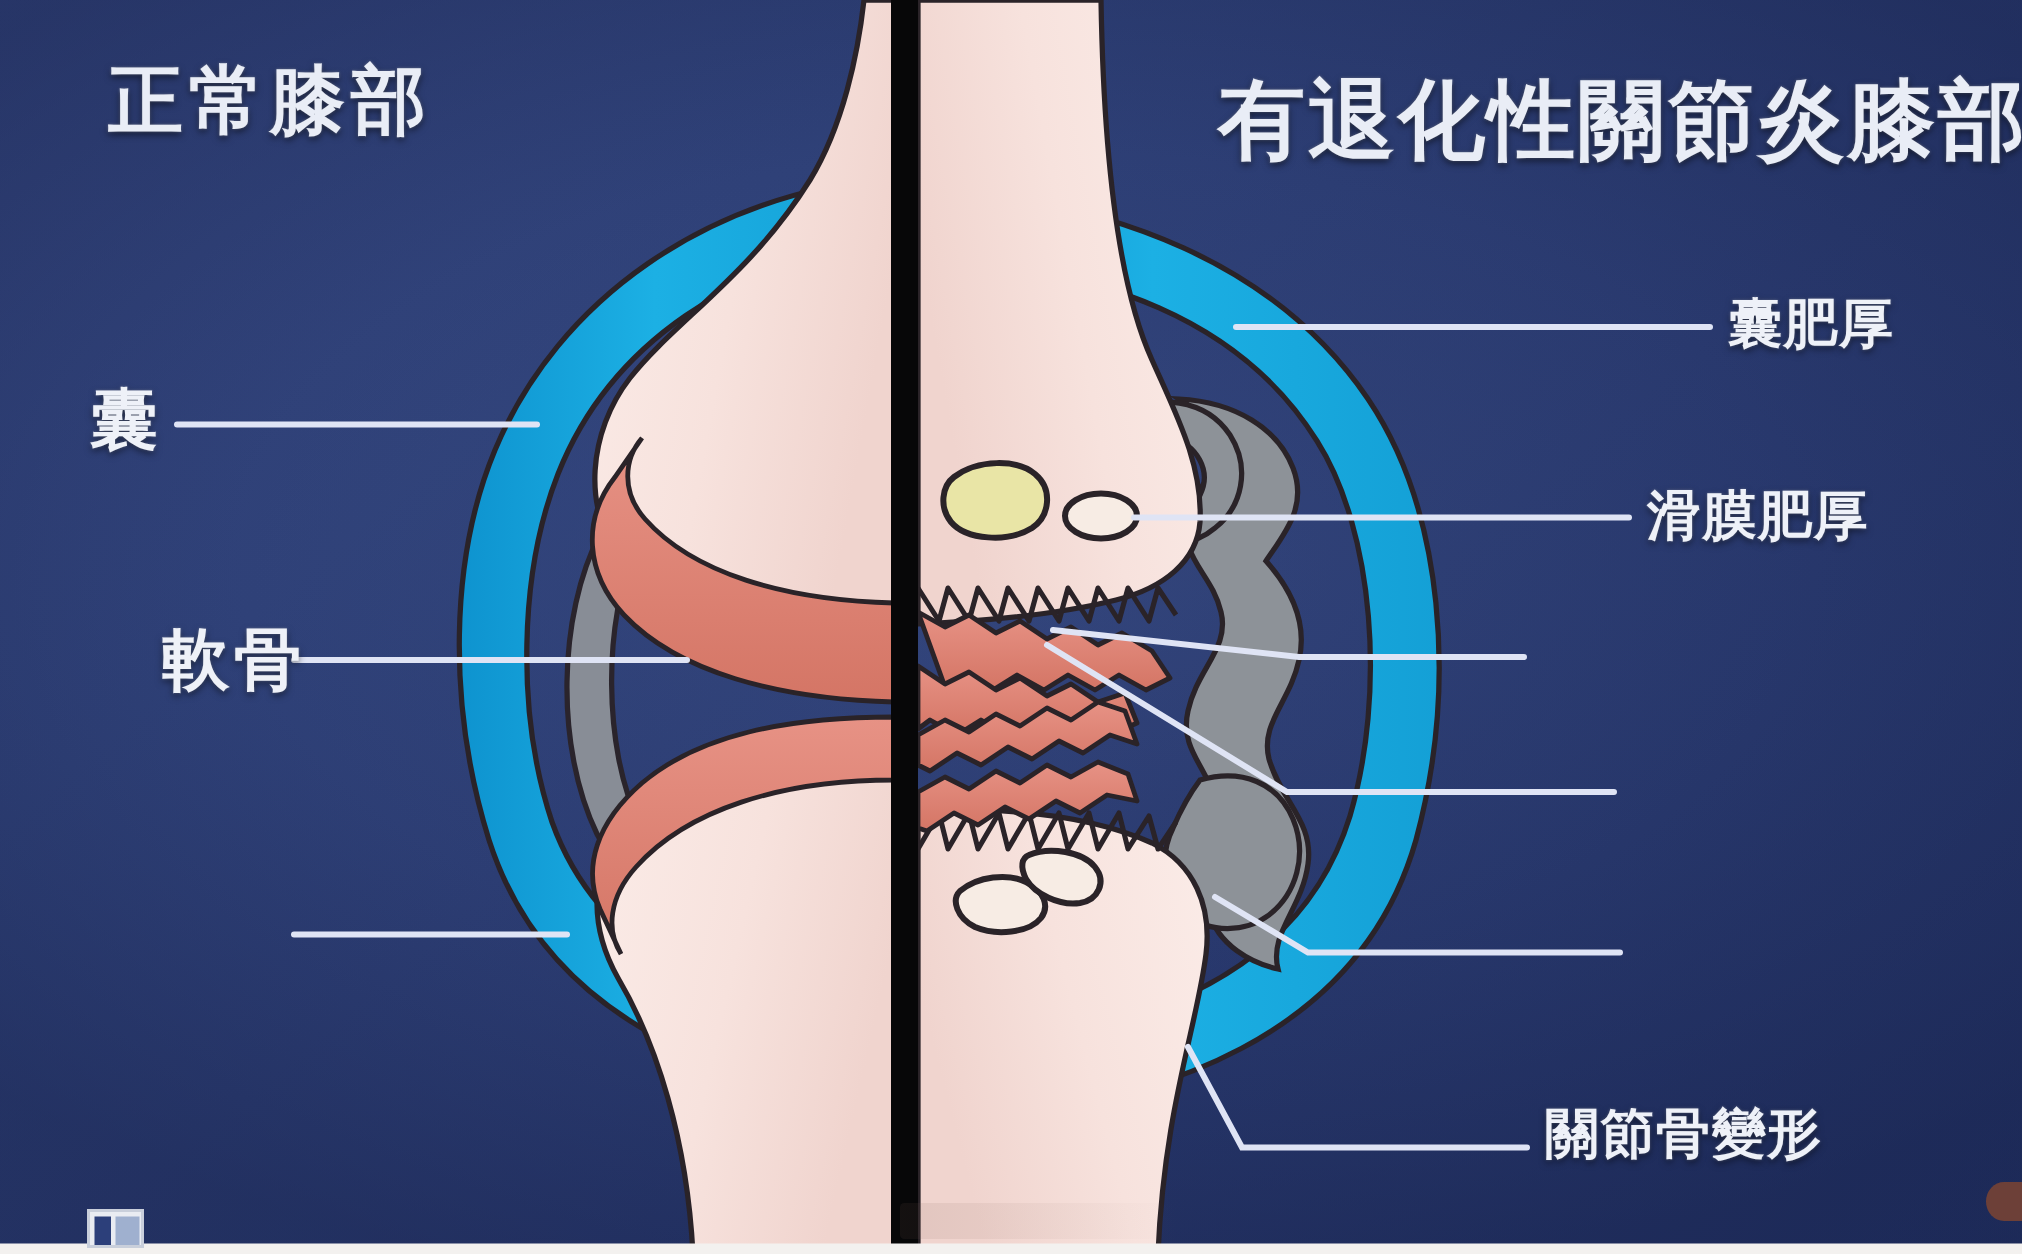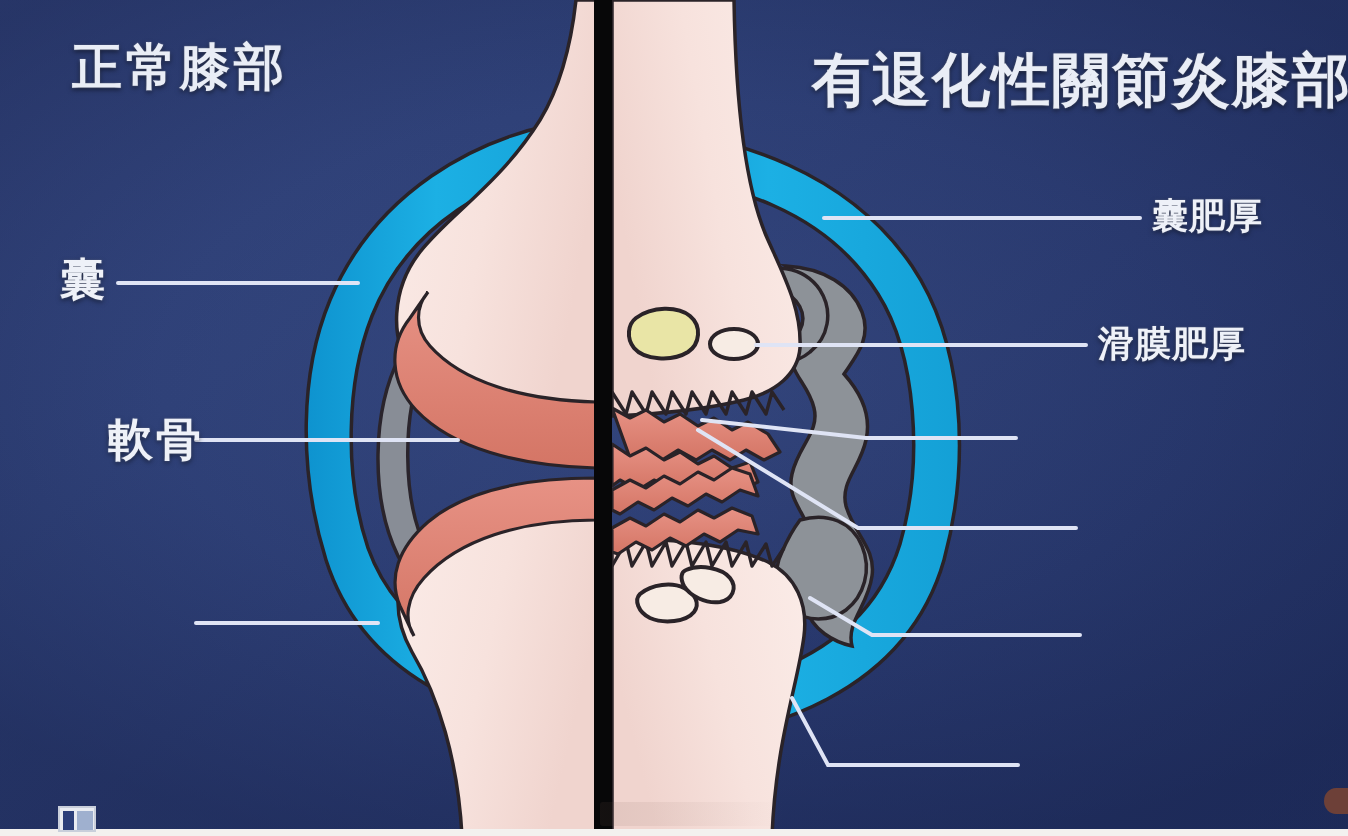--- a/index.html
+++ b/index.html
@@ -335,19 +335,20 @@
   <div class="label" style="left:60px; top:410px;padding-left:48px;">軟骨</div>
 
 
   <div class="label right-side" style="left:1152px; top:192px;">囊肥厚</div>
 
   <div class="label right-side" style="left:1098px; top:320px;">滑膜肥厚</div>
 
 
 
 
+  <div class="label right-side" style="left:1030px; top:732px;">關節骨變形</div>
 
   <div class="watermark"></div>
   <div class="bottom-strip"></div>
   <div class="corner-icon"></div>
   <div class="right-badge"></div>
 
 </div>
 
 </body></html>

